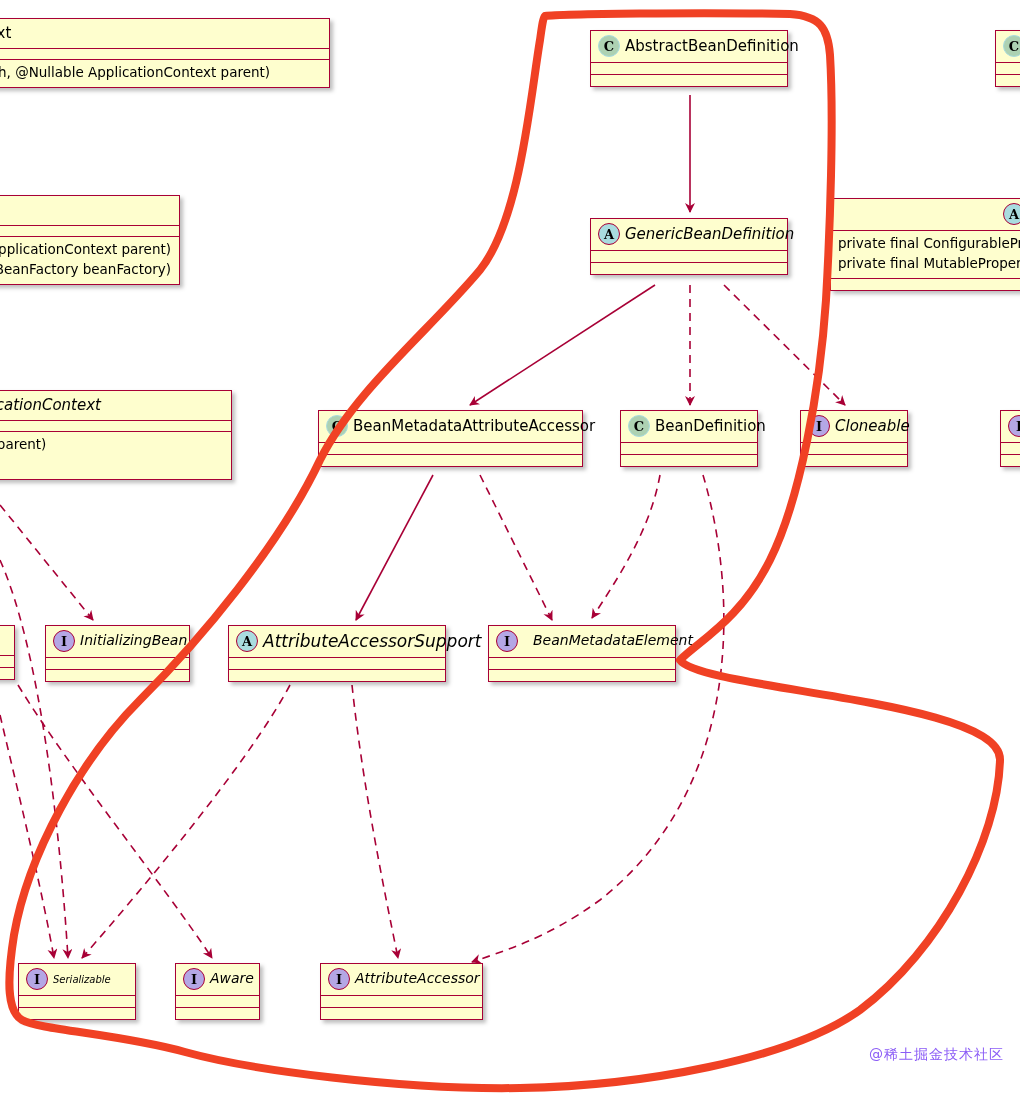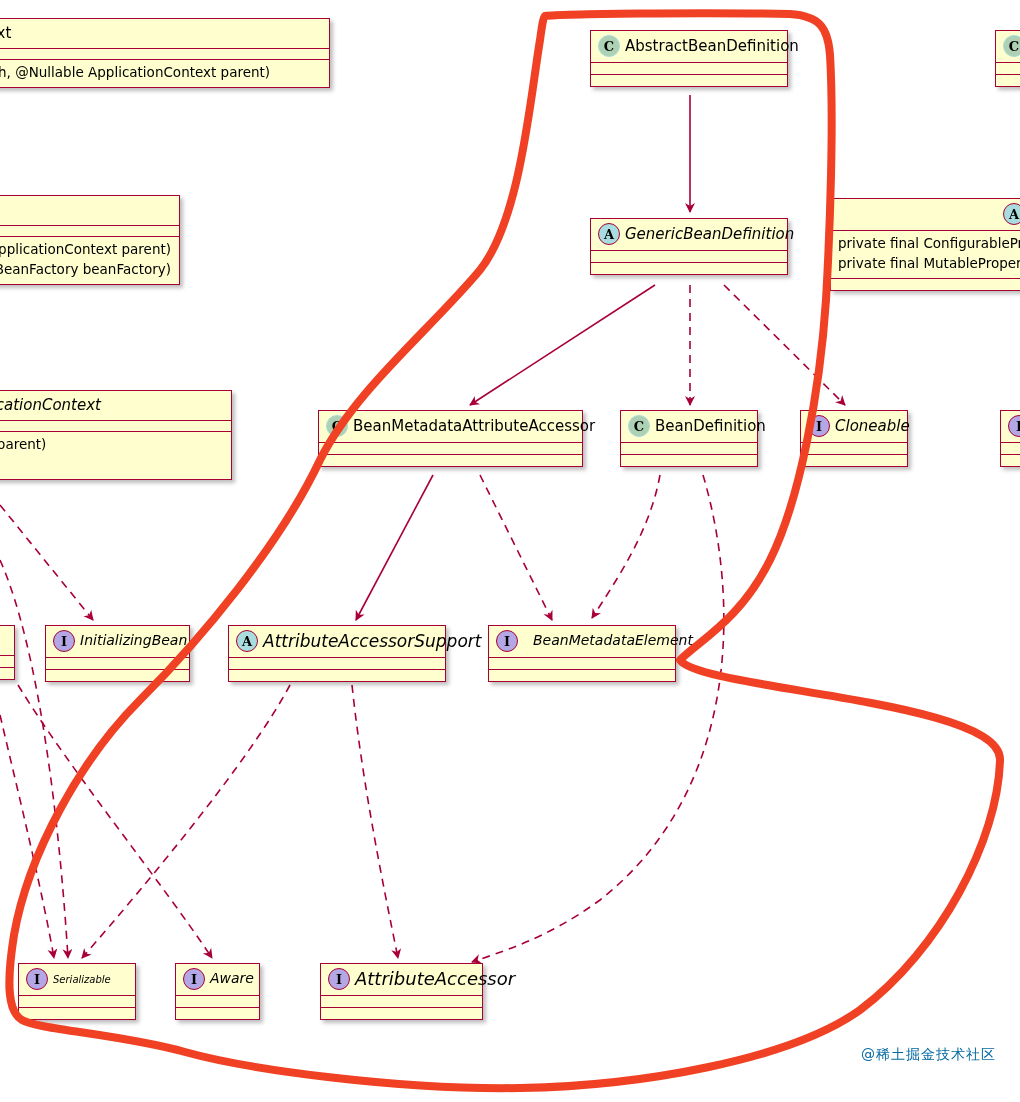--- a/index.html
+++ b/index.html
@@ -94,24 +94,24 @@
     top: 0;
     width: 1020px;
     height: 1102px;
     pointer-events: none;
   }
   svg#edges { z-index: 2; }
   svg#lasso { z-index: 9; }
   
   .watermark {
     position: absolute;
-    right: 24px;
+    right: 16px;
     bottom: 38px;
     font-size: 14px;
-    color: #0369a1;
+    color: #8b5cf6;
     letter-spacing: 1px;
     z-index: 20;
     white-space: nowrap;
   }
 </style>
 </head>
 <body>
 
 <div id="canvas">
 
@@ -341,21 +341,21 @@
     </div>
     <div class="uml-sep"></div>
     <div class="uml-compartment" style="height:11px;"></div>
     <div class="uml-sep"></div>
     <div class="uml-compartment" style="height:11px;"></div>
   </div>
 
   <div class="uml-box italic" style="left:320px; top:963px; width:163px;">
     <div class="uml-title">
       <span class="badge badge-I">I</span>
-      <span class="uml-title-text" style="font-size:18px;">AttributeAccessor</span>
+      <span class="uml-title-text" style="font-size:14px;">AttributeAccessor</span>
     </div>
     <div class="uml-sep"></div>
     <div class="uml-compartment" style="height:11px;"></div>
     <div class="uml-sep"></div>
     <div class="uml-compartment" style="height:11px;"></div>
   </div>
 
   <svg id="lasso" class="layer" viewBox="0 0 1020 1102">
     <path d="M545,16
              C560,14 700,12 790,14

